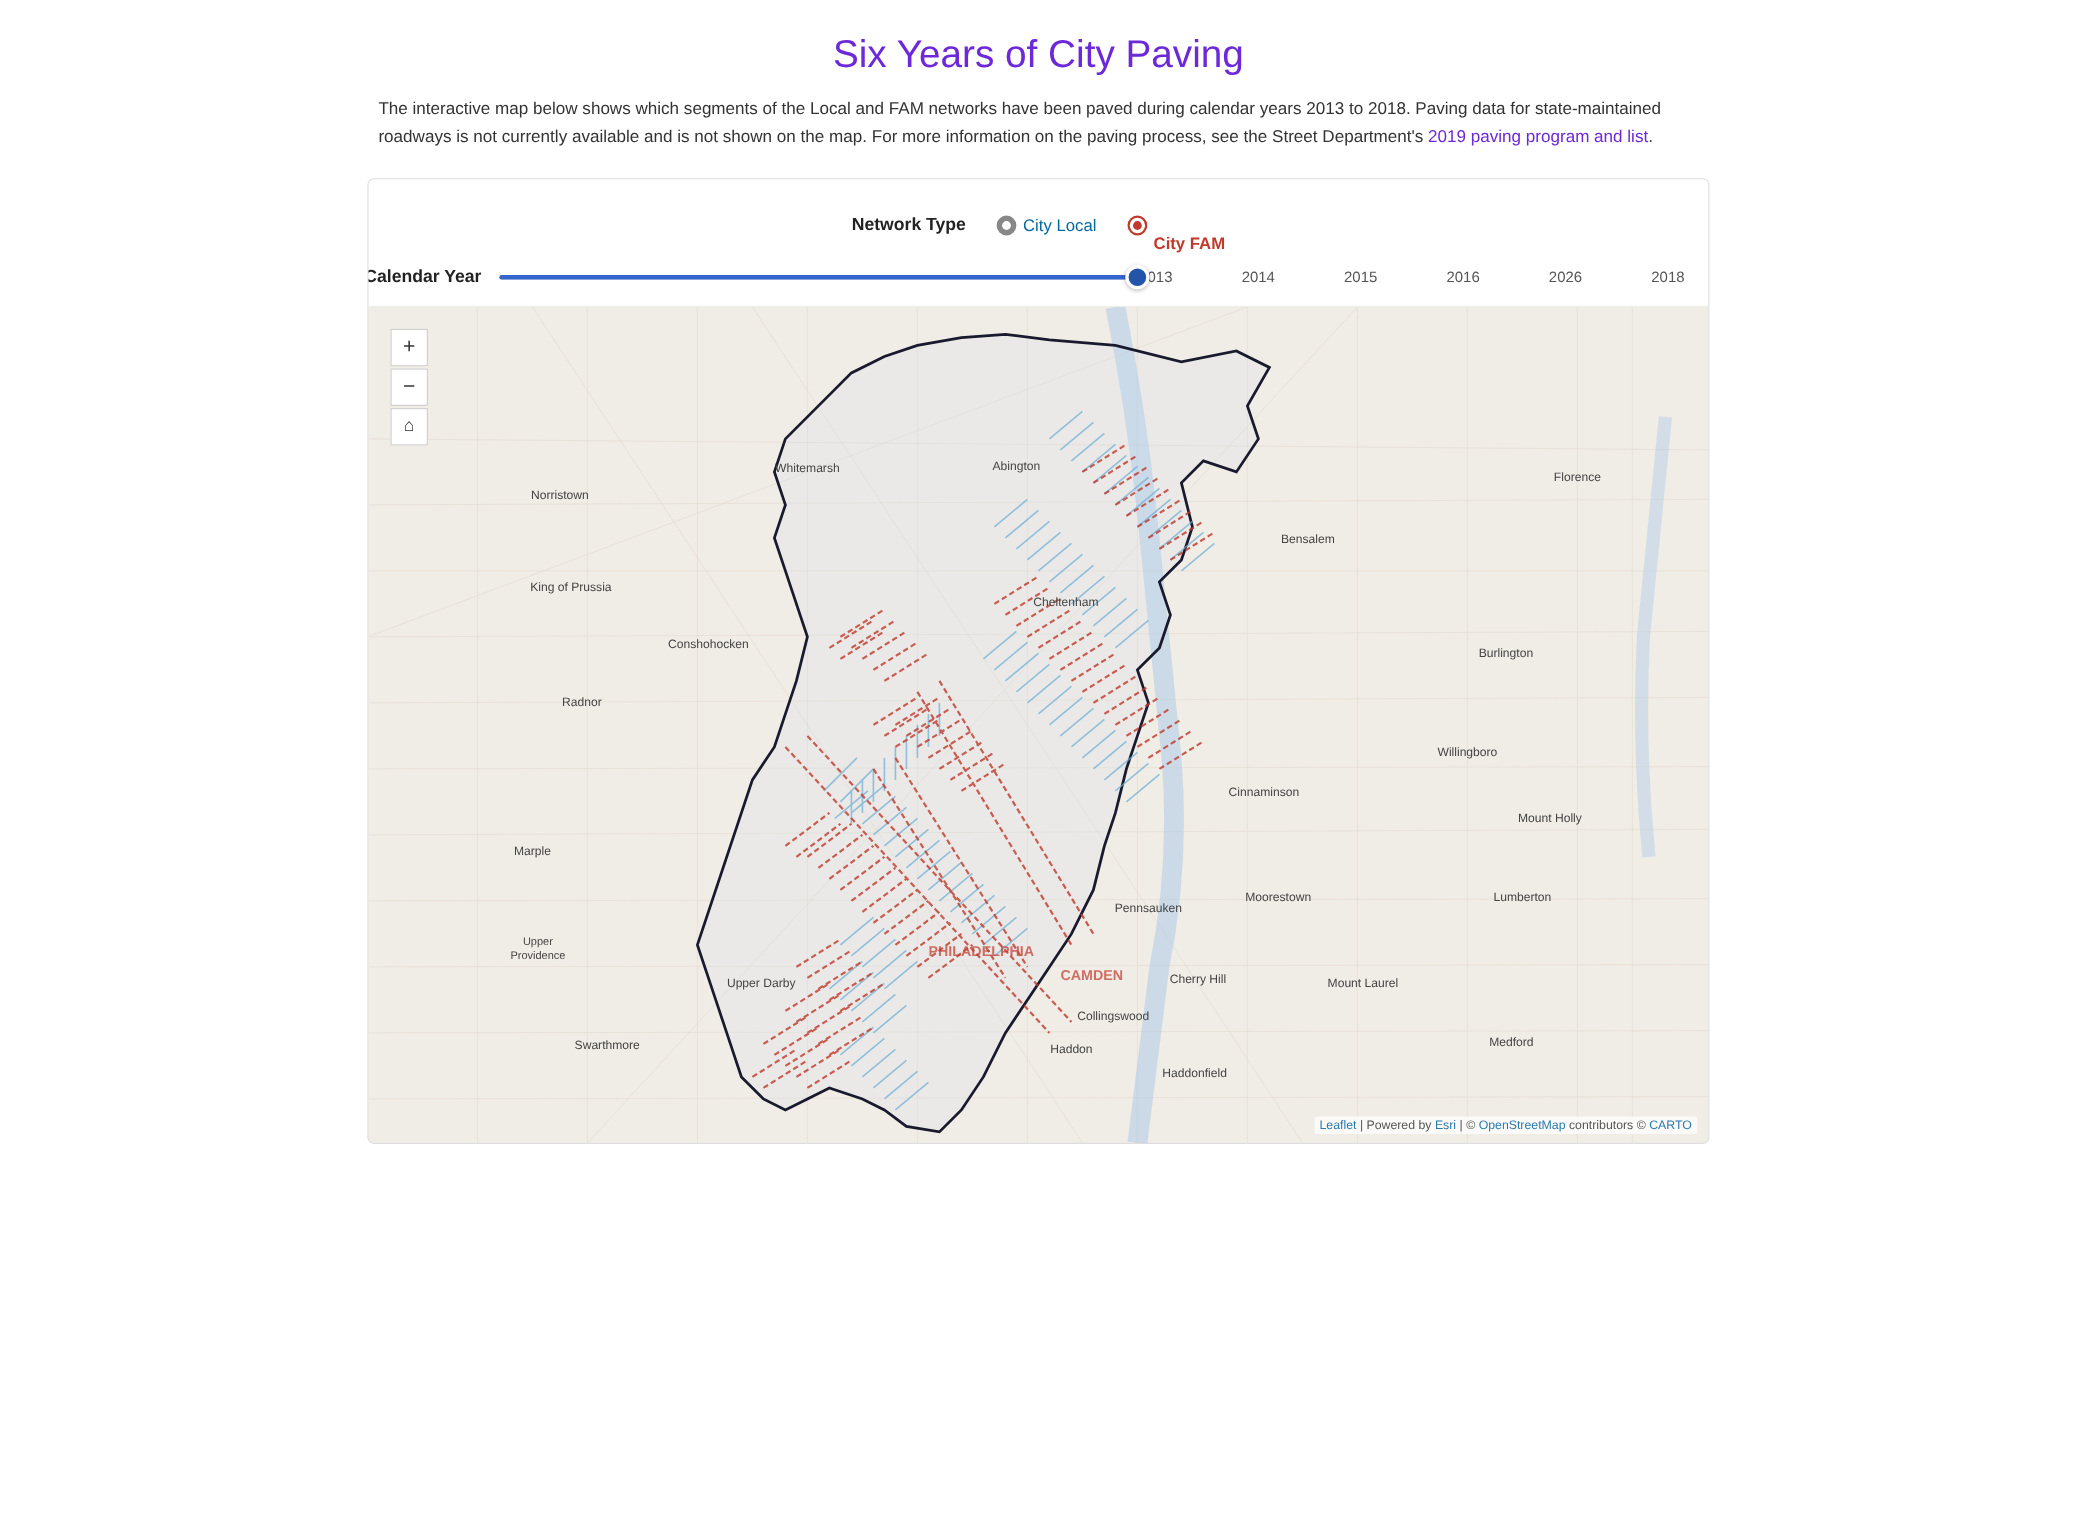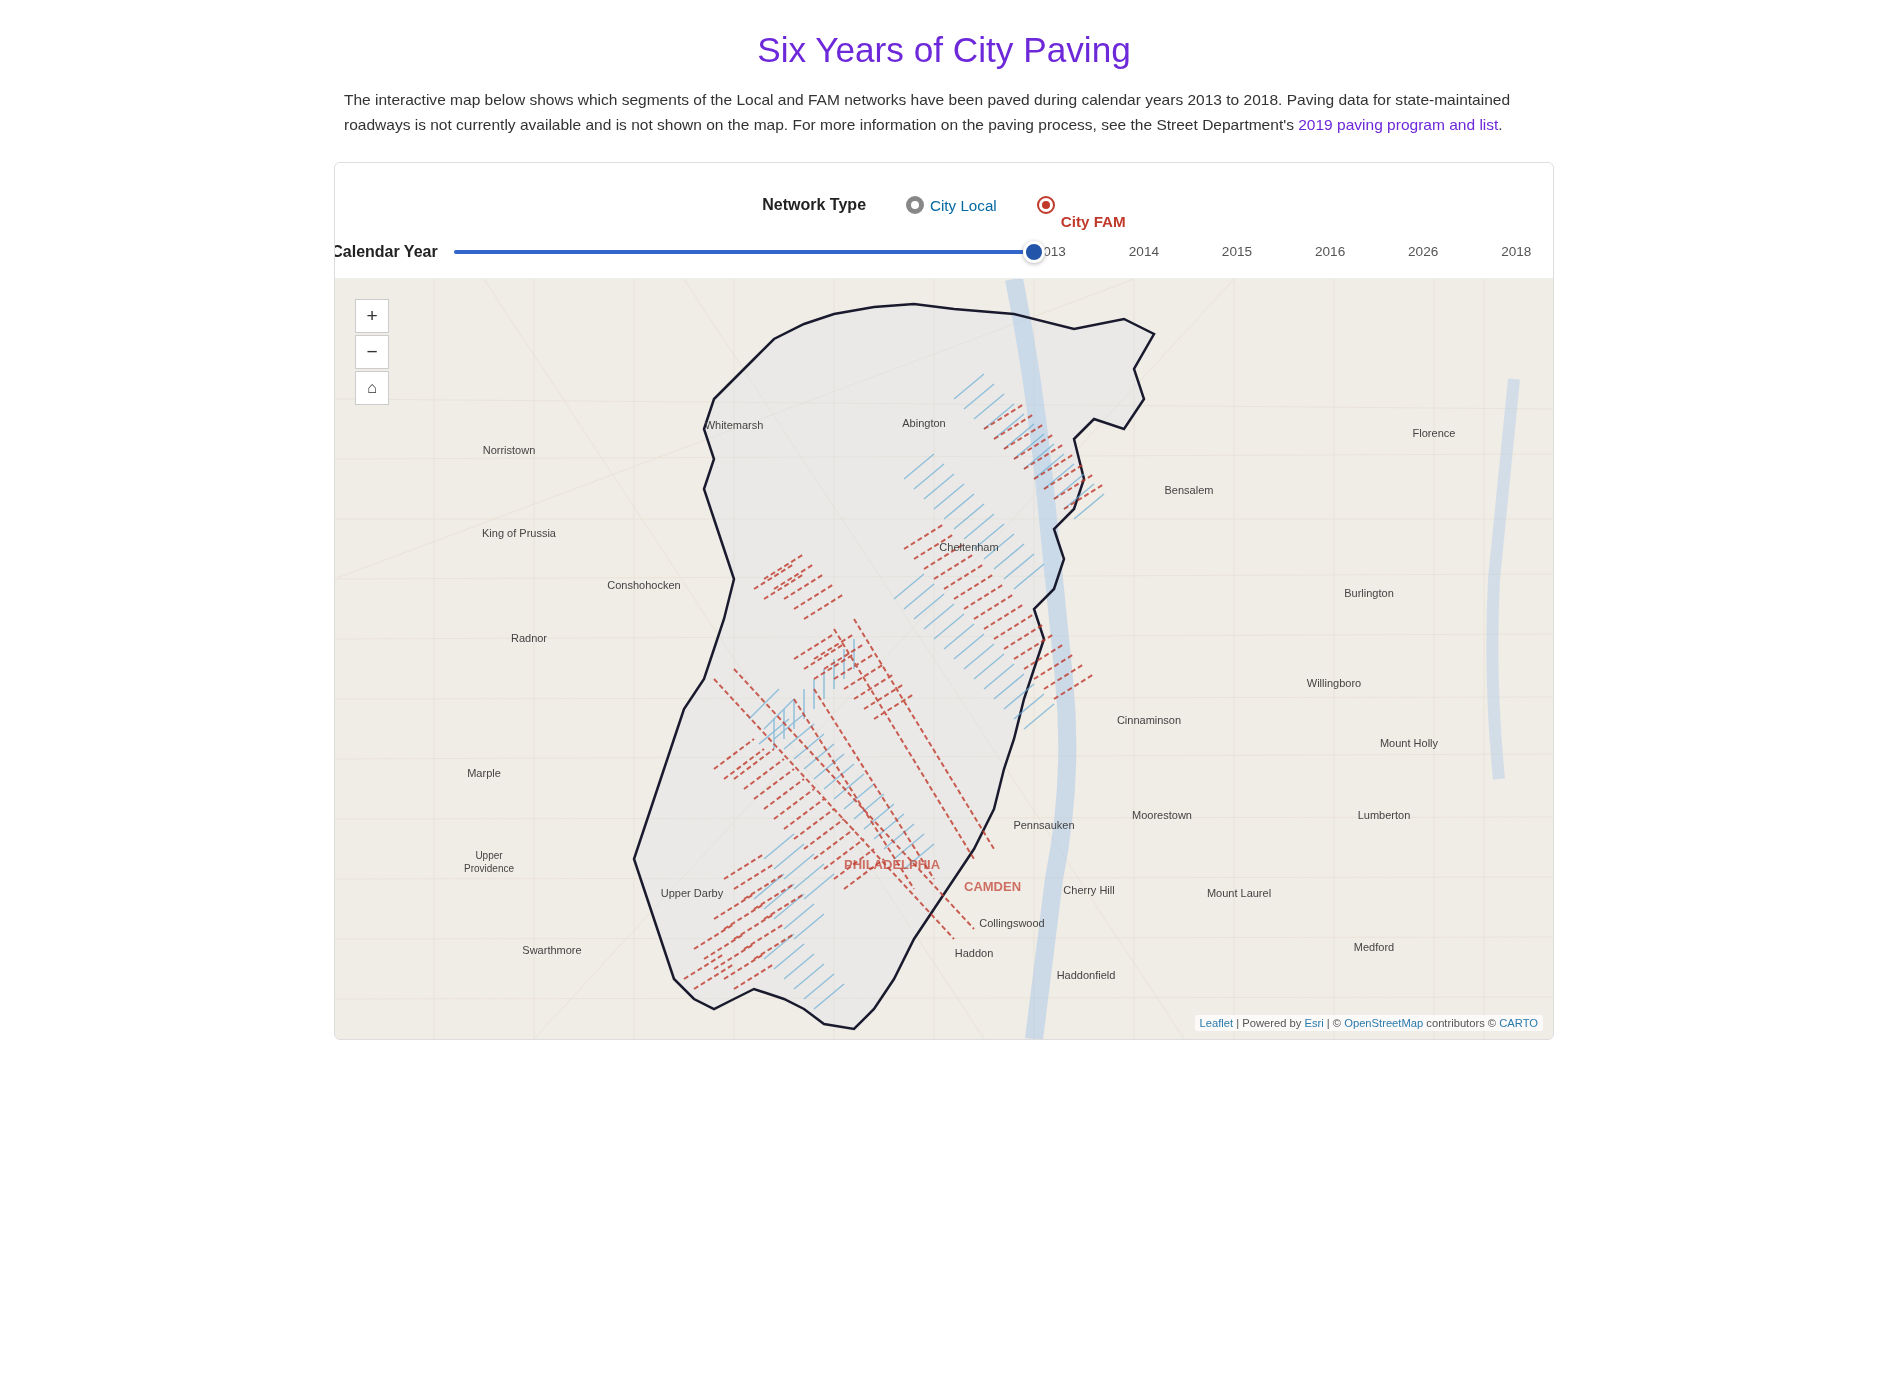--- a/index.html
+++ b/index.html
@@ -40,21 +40,21 @@
     
     .controls-panel {
       background: #fff;
       padding: 18px 40px 14px;
       border-bottom: 1px solid #eee;
     }
     .network-type-row {
       display: flex;
       align-items: center;
       justify-content: center;
-      gap: 40px;
+      gap: 28px;
       margin-bottom: 10px;
     }
     .network-label {
       font-weight: 700;
       font-size: 1rem;
       color: #222;
     }
     .radio-option {
       display: flex;
       align-items: center;

